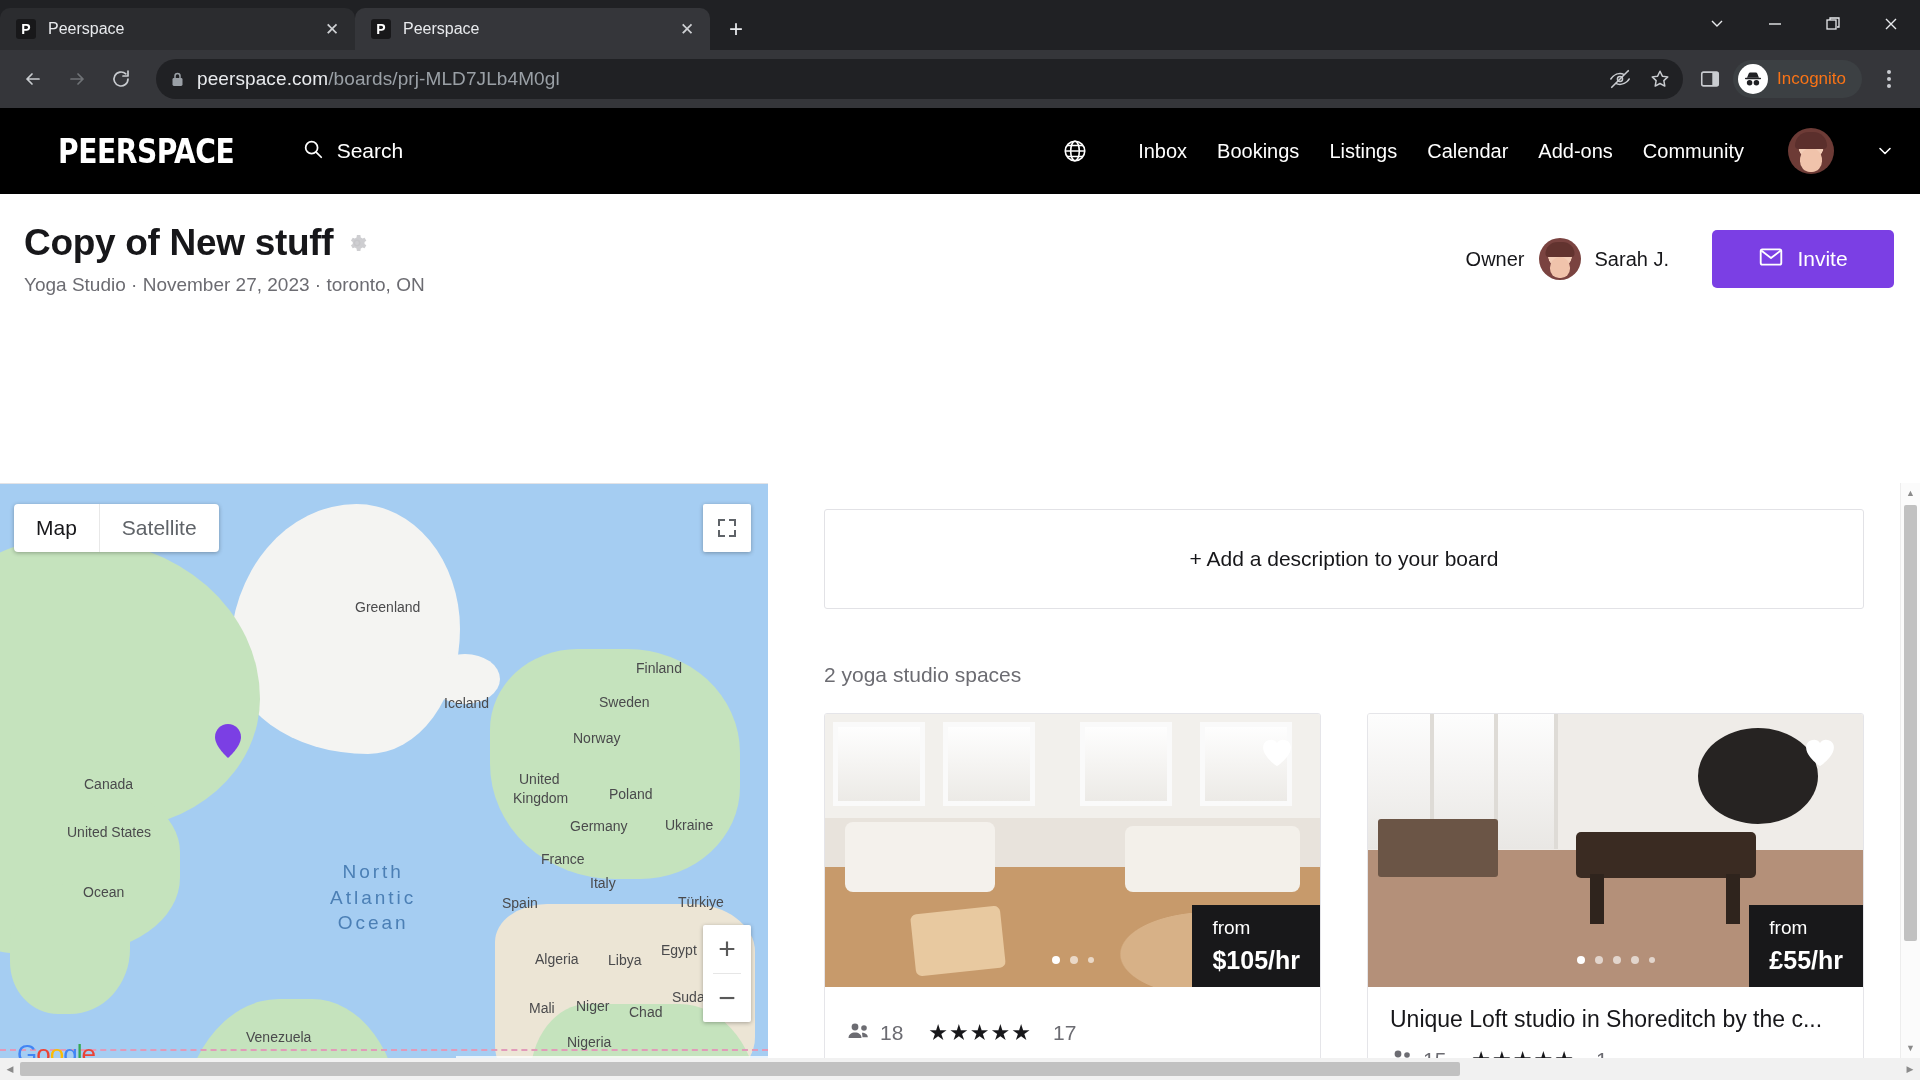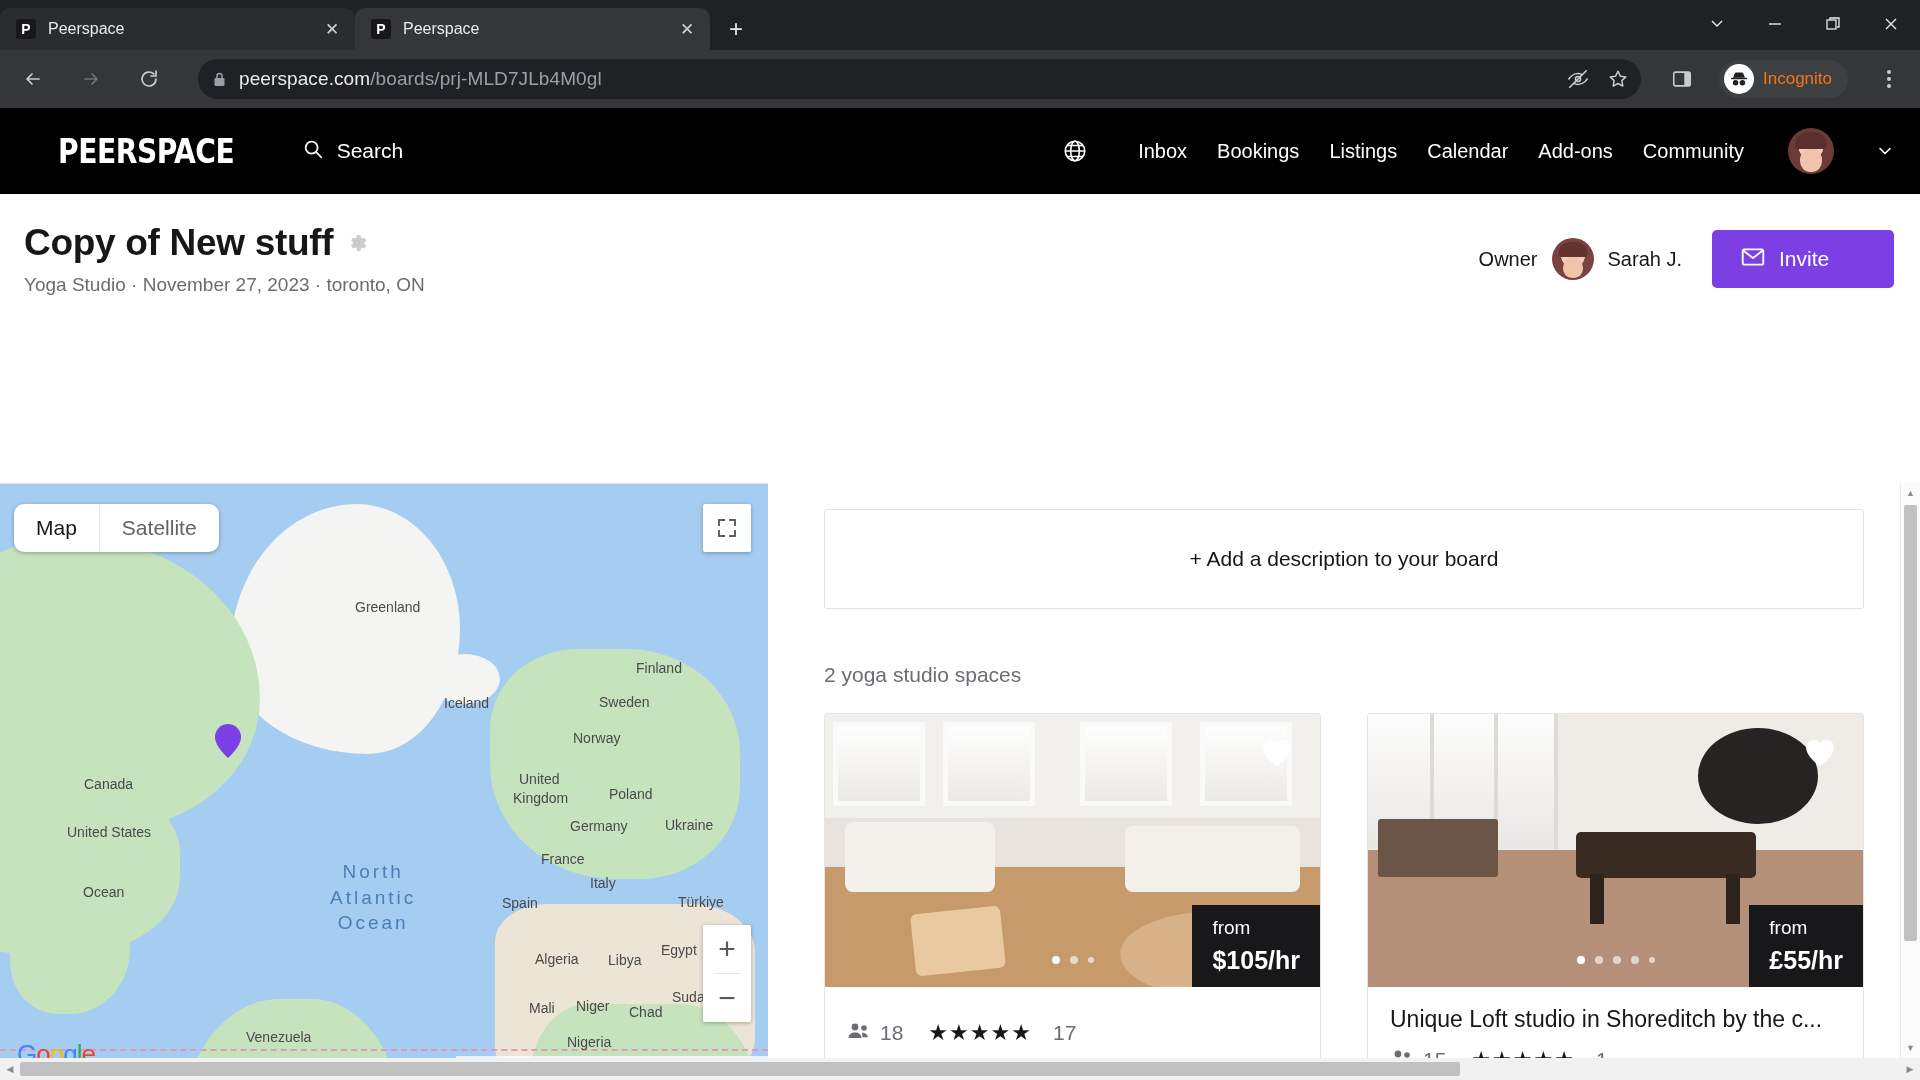--- a/index.html
+++ b/index.html
@@ -33,21 +33,21 @@
   .tab-close { width: 22px; height: 22px; display: flex; align-items: center; justify-content: center; color: #cfd1d4; font-size: 17px; border-radius: 50%; }
   .newtab {
     width: 36px; height: 36px; margin: 0 0 3px 8px; color: #e8eaed;
     display: flex; align-items: center; justify-content: center; font-size: 24px; font-weight: 300;
   }
   .wincontrols { position: absolute; right: 0; top: 0; height: 48px; display: flex; align-items: center; }
   .winbtn { width: 58px; height: 48px; display: flex; align-items: center; justify-content: center; color: #e8eaed; }
 
   .toolbar {
     height: 58px; background: #35363a; display: flex; align-items: center;
-    padding: 0 14px; gap: 20px; flex: none;
+    padding: 0 14px; gap: 6px; flex: none;
   }
   .navbtn { width: 38px; height: 38px; border-radius: 50%; display: flex; align-items: center; justify-content: center; color: #c9ccd0; }
   .omnibox {
     flex: 1; height: 40px; background: #202124; border-radius: 20px;
     display: flex; align-items: center; padding: 0 14px; margin: 0 10px; gap: 12px;
     position: relative;
   }
   .lock { color: #9aa0a6; display: flex; align-items: center; }
   .url { font-size: 19px; color: #9aa0a6; white-space: nowrap; letter-spacing: .1px; }
   .url b { color: #e8eaed; font-weight: 400; }
@@ -115,23 +115,24 @@
   }
   .owner-avatar::before {
     content: ""; position: absolute; left: 50%; top: 46%; width: 20px; height: 21px;
     transform: translateX(-50%); border-radius: 50% 50% 45% 45%; background: #f0c3ab;
   }
   .owner-avatar::after {
     content: ""; position: absolute; left: 50%; top: 9%; width: 29px; height: 15px;
     transform: translateX(-50%); border-radius: 15px 15px 4px 4px; background: #62332f;
   }
   .btn {
-    height: 58px; border-radius: 5px; display: flex; align-items: center; 
+    height: 58px; border-radius: 5px; display: flex; align-items: center; justify-content: center;
     gap: 13px; font-size: 21px; padding: 16px 28px; white-space: nowrap; border: none;
     font-family: "Liberation Sans", sans-serif;
+    margin-left: 13px;
   }
   .btn-invite { background: #7B3FE4; color: #fff; width: 182px; }
   .btn-dup { background: #fff; color: #17171a; border: 1px solid #d9d9dd; width: 293px; }
 
   
   .content { display: flex; position: absolute; left: 0; right: 0; top: 375px; bottom: 0; }
 
   
   .map {
     width: 768px; flex: none; position: relative; overflow: hidden;
@@ -141,21 +142,21 @@
   .landmass { position: absolute; background: #c5e3bd; }
   .landmass.sand { background: #ece5d5; }
   .landmass.ice { background: #f4f4f2; }
   .map-label {
     position: absolute; font-size: 14px; color: #4a4a4c; white-space: nowrap;
     font-family: "Liberation Sans", sans-serif;
   }
   .map-label.ocean { color: #4b7fb5; font-size: 19px; letter-spacing: 3px; text-align: center; line-height: 1.35; }
   .maptype {
     position: absolute; left: 14px; top: 20px; display: flex; background: #fff;
-    border-radius: 10px; box-shadow: 0 1px 4px rgba(0,0,0,.3); height: 48px;
+    border-radius: 4px; box-shadow: 0 1px 4px rgba(0,0,0,.3); height: 48px;
   }
   .maptype div { display: flex; align-items: center; padding: 0 22px; font-size: 21px; }
   .maptype .mt-map { color: #17171a; font-weight: 500; }
   .maptype .mt-sat { color: #5f6368; border-left: 1px solid #e8e8e8; }
   .fullscreen-btn {
     position: absolute; right: 17px; top: 20px; width: 48px; height: 48px; background: #fff;
     border-radius: 2px; box-shadow: 0 1px 4px rgba(0,0,0,.3);
     display: flex; align-items: center; justify-content: center;
   }
   .zoomctl {

